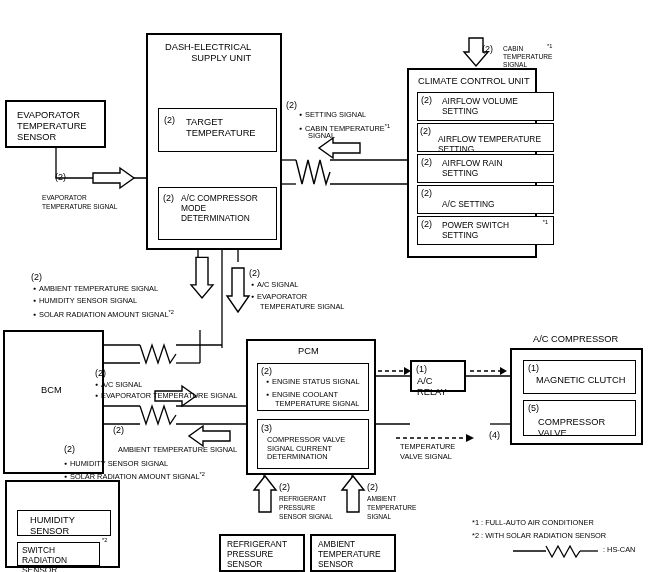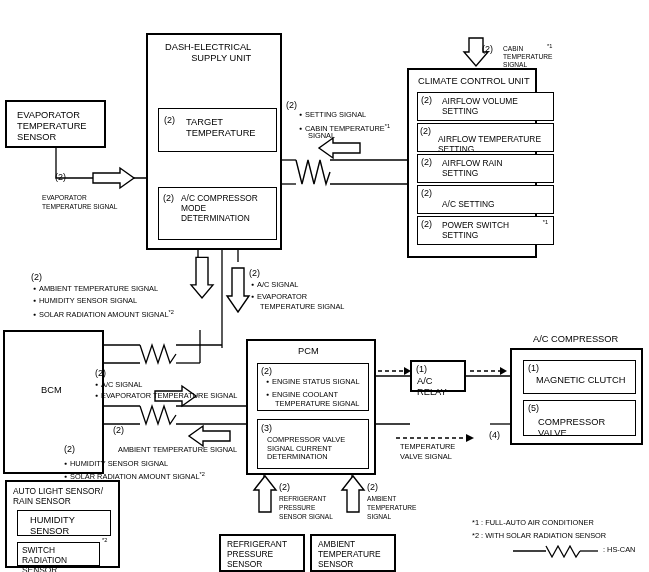--- a/index.html
+++ b/index.html
@@ -197,22 +197,20 @@
   <div class="lbl t8" style="left:95px;top:392px;"><span class="bul"></span><span>EVAPORATOR TEMPERATURE SIGNAL</span></div>
 
   <div class="lbl num" style="left:113px;top:425px;">(2)</div>
   <div class="lbl t8" style="left:118px;top:446px;">AMBIENT TEMPERATURE SIGNAL</div>
 
   <div class="lbl num" style="left:64px;top:444px;">(2)</div>
   <div class="lbl t8" style="left:64px;top:460px;"><span class="bul"></span><span>HUMIDITY SENSOR SIGNAL</span></div>
   <div class="lbl t8" style="left:64px;top:471px;"><span class="bul"></span><span>SOLAR RADIATION AMOUNT SIGNAL</span><span class="sup">*2</span></div>
 
   <div class="box thick" style="left:5px;top:480px;width:115px;height:88px;">
-    <div class="lbl t9" style="left:6px;top:5px;">AUTO LIGHT SENSOR/
-RAIN SENSOR</div>
     <div class="box thin" style="left:10px;top:28px;width:94px;height:26px;">
       <div class="lbl t10" style="left:12px;top:4px;">HUMIDITY
 SENSOR</div>
     </div>
     <div class="box thin" style="left:10px;top:60px;width:83px;height:24px;">
       <div class="lbl t9" style="left:4px;top:3px;">SWITCH RADIATION
 SENSOR</div>
     </div>
     <div class="lbl sup" style="left:95px;top:55px;">*2</div>
   </div>

